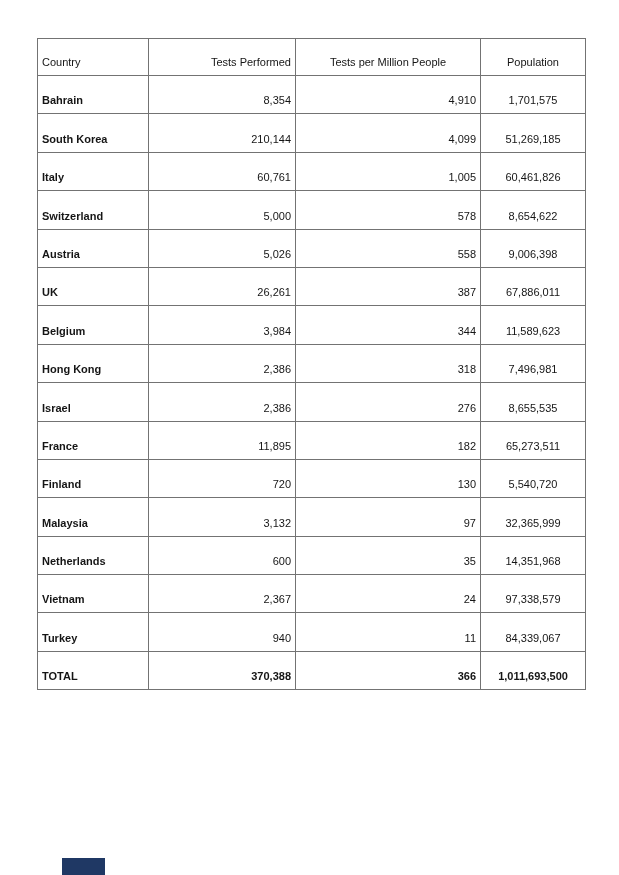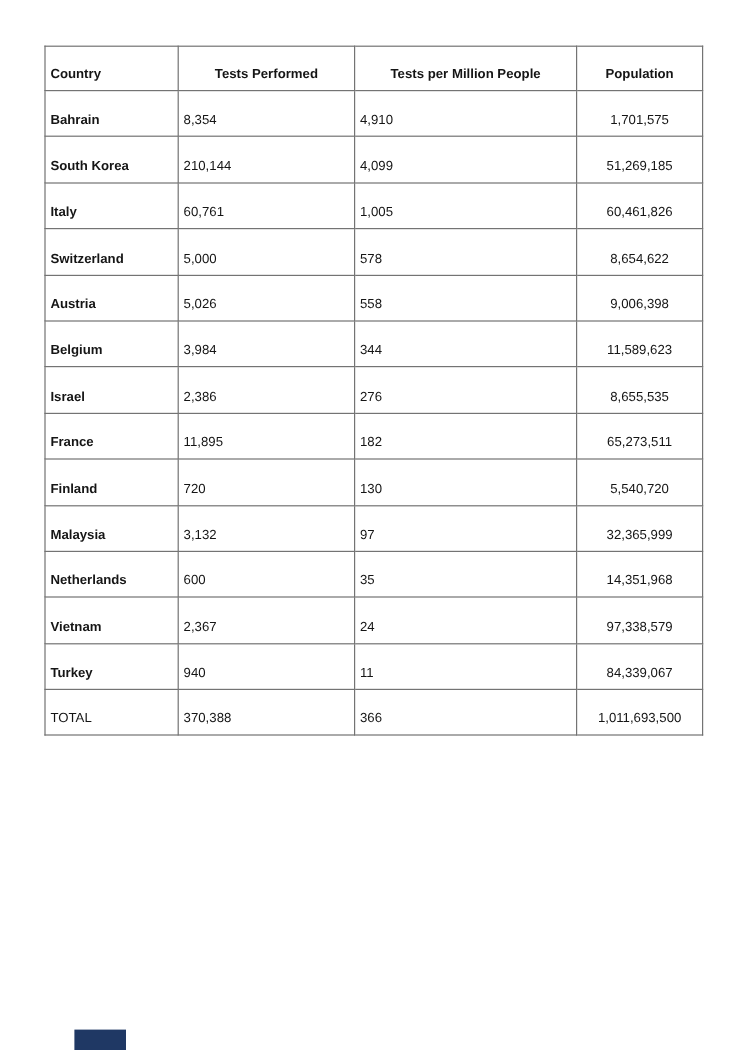--- a/index.html
+++ b/index.html
@@ -33,35 +33,35 @@
     font-size: 11px;
     color: #151515;
     vertical-align: bottom;
     padding: 0 4px 7px 4px;
     overflow: hidden;
     white-space: nowrap;
   }
   .data-table thead tr { height: 37px; }
   .data-table tbody tr { height: 38.4px; }
 
-  .data-table th { font-weight: bold; margin-top: 48px; }
+  .data-table th { font-weight: normal; margin-top: 48px; }
   .th-country    { text-align: left; padding-left: 6px; }
-  .th-tests      { text-align: center; }
+  .th-tests      { text-align: right; }
   .th-permillion { text-align: center; }
   .th-pop        { text-align: center; padding-left: 6px; }
 
   .c-country {
     font-weight: bold;
     text-align: left;
     padding-left: 6px;
   }
-  .c-num { text-align: left; }
+  .c-num { text-align: right; }
   .c-pop { text-align: center; padding-right: 5px; }
 
-  .total-row td { font-weight: normal; }
+  .total-row td { font-weight: bold; }
 
   .page2-fragment {
     position: absolute;
     left: 62px;
     top: 858px;
     width: 43px;
     height: 17px;
   }
 </style>
 </head>
@@ -109,24 +109,36 @@
           <td class="c-num">578</td>
           <td class="c-pop">8,654,622</td>
         </tr>
         <tr>
           <td class="c-country">Austria</td>
           <td class="c-num">5,026</td>
           <td class="c-num">558</td>
           <td class="c-pop">9,006,398</td>
         </tr>
         <tr>
+          <td class="c-country">UK</td>
+          <td class="c-num">26,261</td>
+          <td class="c-num">387</td>
+          <td class="c-pop">67,886,011</td>
+        </tr>
+        <tr>
           <td class="c-country">Belgium</td>
           <td class="c-num">3,984</td>
           <td class="c-num">344</td>
           <td class="c-pop">11,589,623</td>
+        </tr>
+        <tr>
+          <td class="c-country">Hong Kong</td>
+          <td class="c-num">2,386</td>
+          <td class="c-num">318</td>
+          <td class="c-pop">7,496,981</td>
         </tr>
         <tr>
           <td class="c-country">Israel</td>
           <td class="c-num">2,386</td>
           <td class="c-num">276</td>
           <td class="c-pop">8,655,535</td>
         </tr>
         <tr>
           <td class="c-country">France</td>
           <td class="c-num">11,895</td>

